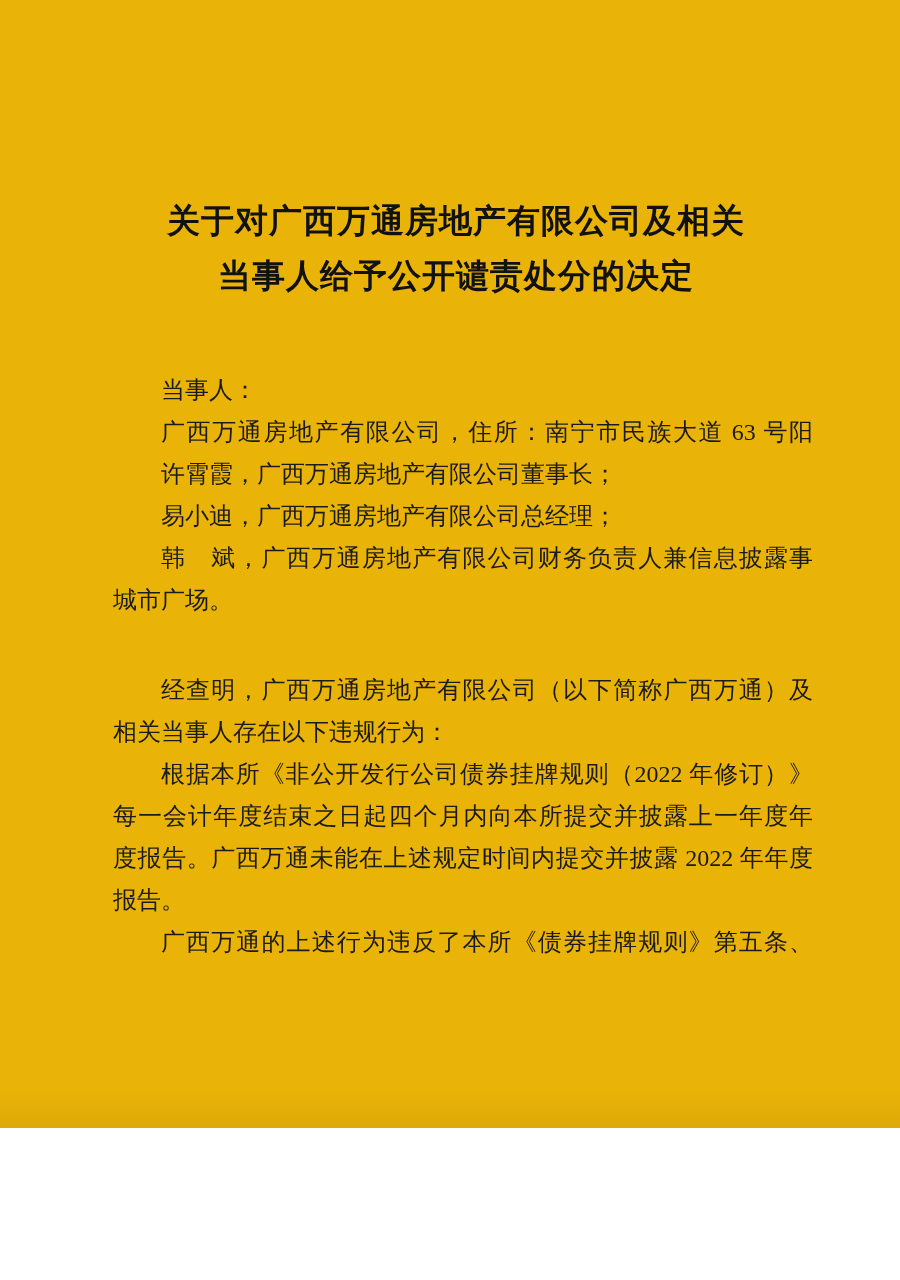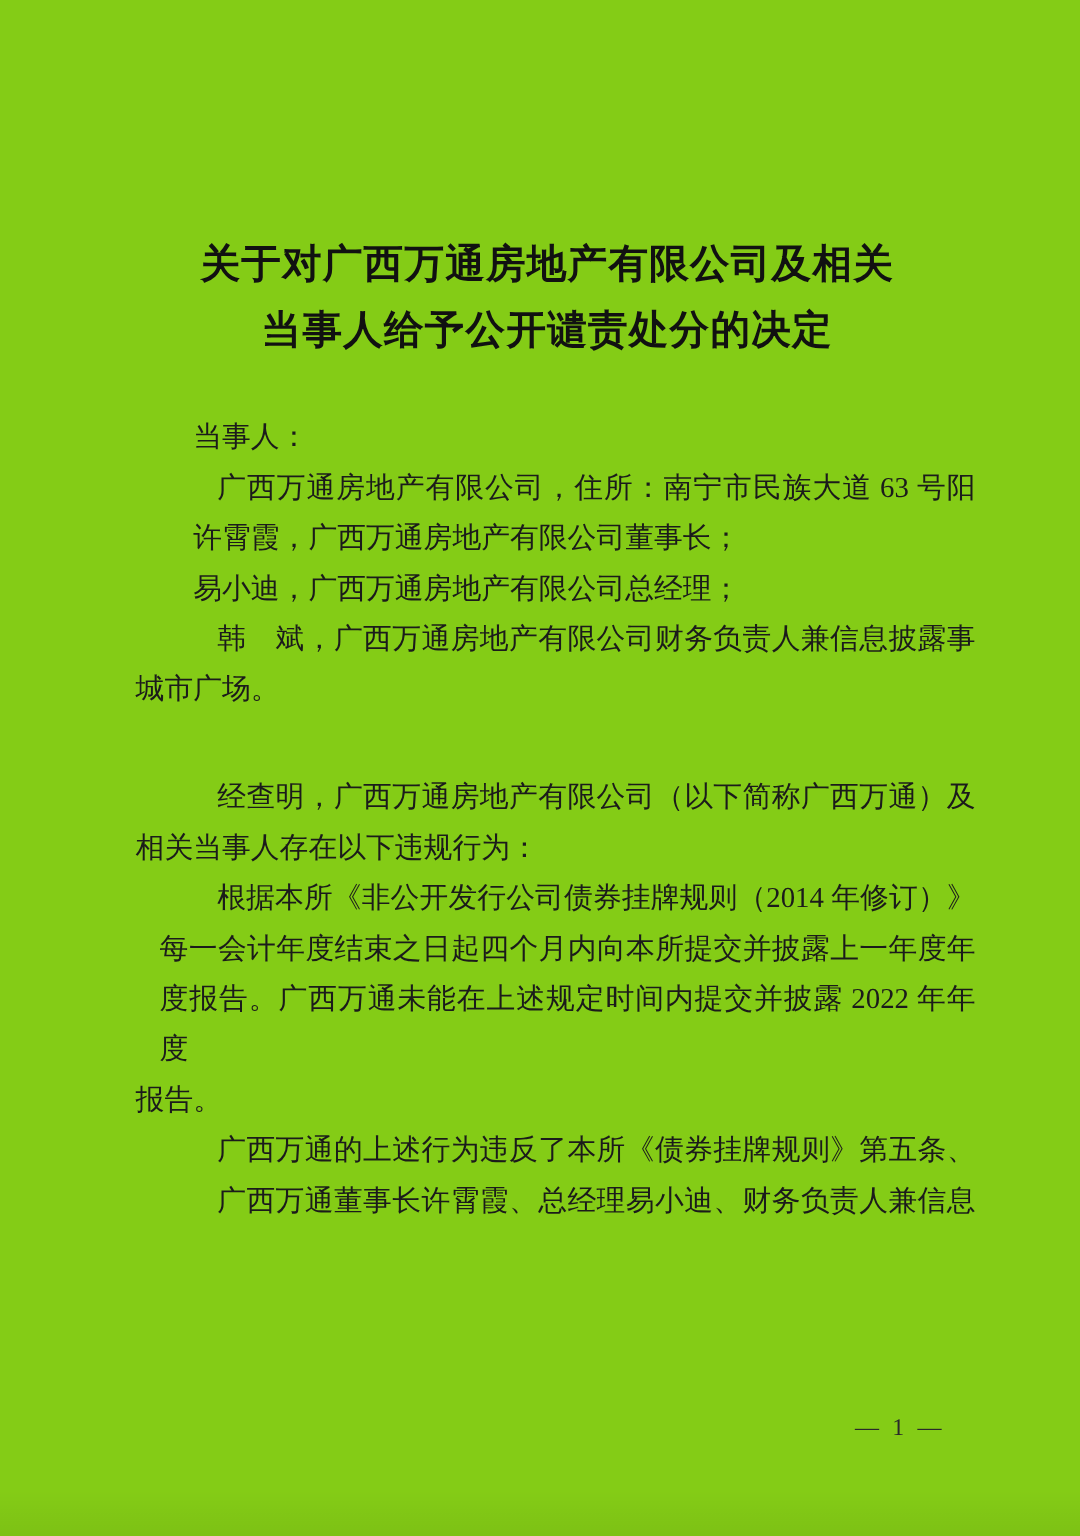--- a/index.html
+++ b/index.html
@@ -3,57 +3,56 @@
 <meta charset="utf-8">
 <style>
   html, body {
     margin: 0;
     padding: 0;
     background: #ffffff;
   }
   .page {
     position: relative;
     width: 900px;
-    height: 1280px;
-    background: #84cc16;
+    height: 1128px;
+    background: #eab308;
     overflow: hidden;
     font-family: "Liberation Serif", "DejaVu Serif", serif;
   }
   .title {
     position: absolute;
     top: 194px;
     left: 6px;
     width: 900px;
     margin: 0;
     text-align: center;
     font-size: 33px;
     line-height: 55px;
     font-weight: bold;
     color: #111111;
     letter-spacing: 1px;
   }
   .body {
     position: absolute;
-    top: 344px;
+    top: 369px;
     left: 113px;
     width: 700px;
     font-size: 24px;
     line-height: 42px;
     color: #1b1b1b;
   }
   .line {
     white-space: normal;
   }
   .line.indent {
     text-indent: 2em;
   }
   .line.j {
     text-align: justify;
     text-align-last: justify;
-    margin-left: 20px;
   }
   .spacer {
     height: 48px;
   }
   .footer {
     position: absolute;
     top: 1176px;
     left: 660px;
     width: 180px;
     text-align: center;
@@ -85,25 +84,24 @@
   <div class="body">
       <div class="line indent">当事人：</div>
       <div class="line indent j">广西万通房地产有限公司，住所：南宁市民族大道 63 号阳</div>
       <div class="line indent">许霄霞，广西万通房地产有限公司董事长；</div>
       <div class="line indent">易小迪，广西万通房地产有限公司总经理；</div>
       <div class="line indent j">韩　斌，广西万通房地产有限公司财务负责人兼信息披露事</div>
       <div class="line">城市广场。</div>
       <div class="spacer"></div>
       <div class="line indent j">经查明，广西万通房地产有限公司（以下简称广西万通）及</div>
       <div class="line">相关当事人存在以下违规行为：</div>
-      <div class="line indent j">根据本所《非公开发行公司债券挂牌规则（2014 年修订）》</div>
+      <div class="line indent j">根据本所《非公开发行公司债券挂牌规则（2022 年修订）》</div>
       <div class="line j">每一会计年度结束之日起四个月内向本所提交并披露上一年度年</div>
       <div class="line j">度报告。广西万通未能在上述规定时间内提交并披露 2022 年年度</div>
       <div class="line">报告。</div>
       <div class="line indent j">广西万通的上述行为违反了本所《债券挂牌规则》第五条、</div>
-      <div class="line indent j">广西万通董事长许霄霞、总经理易小迪、财务负责人兼信息</div>
     </div>
 
   <div class="footer">— 1 —</div>
 
   <div class="bottom-shade"></div>
 
 </div>
 
 </body></html>

